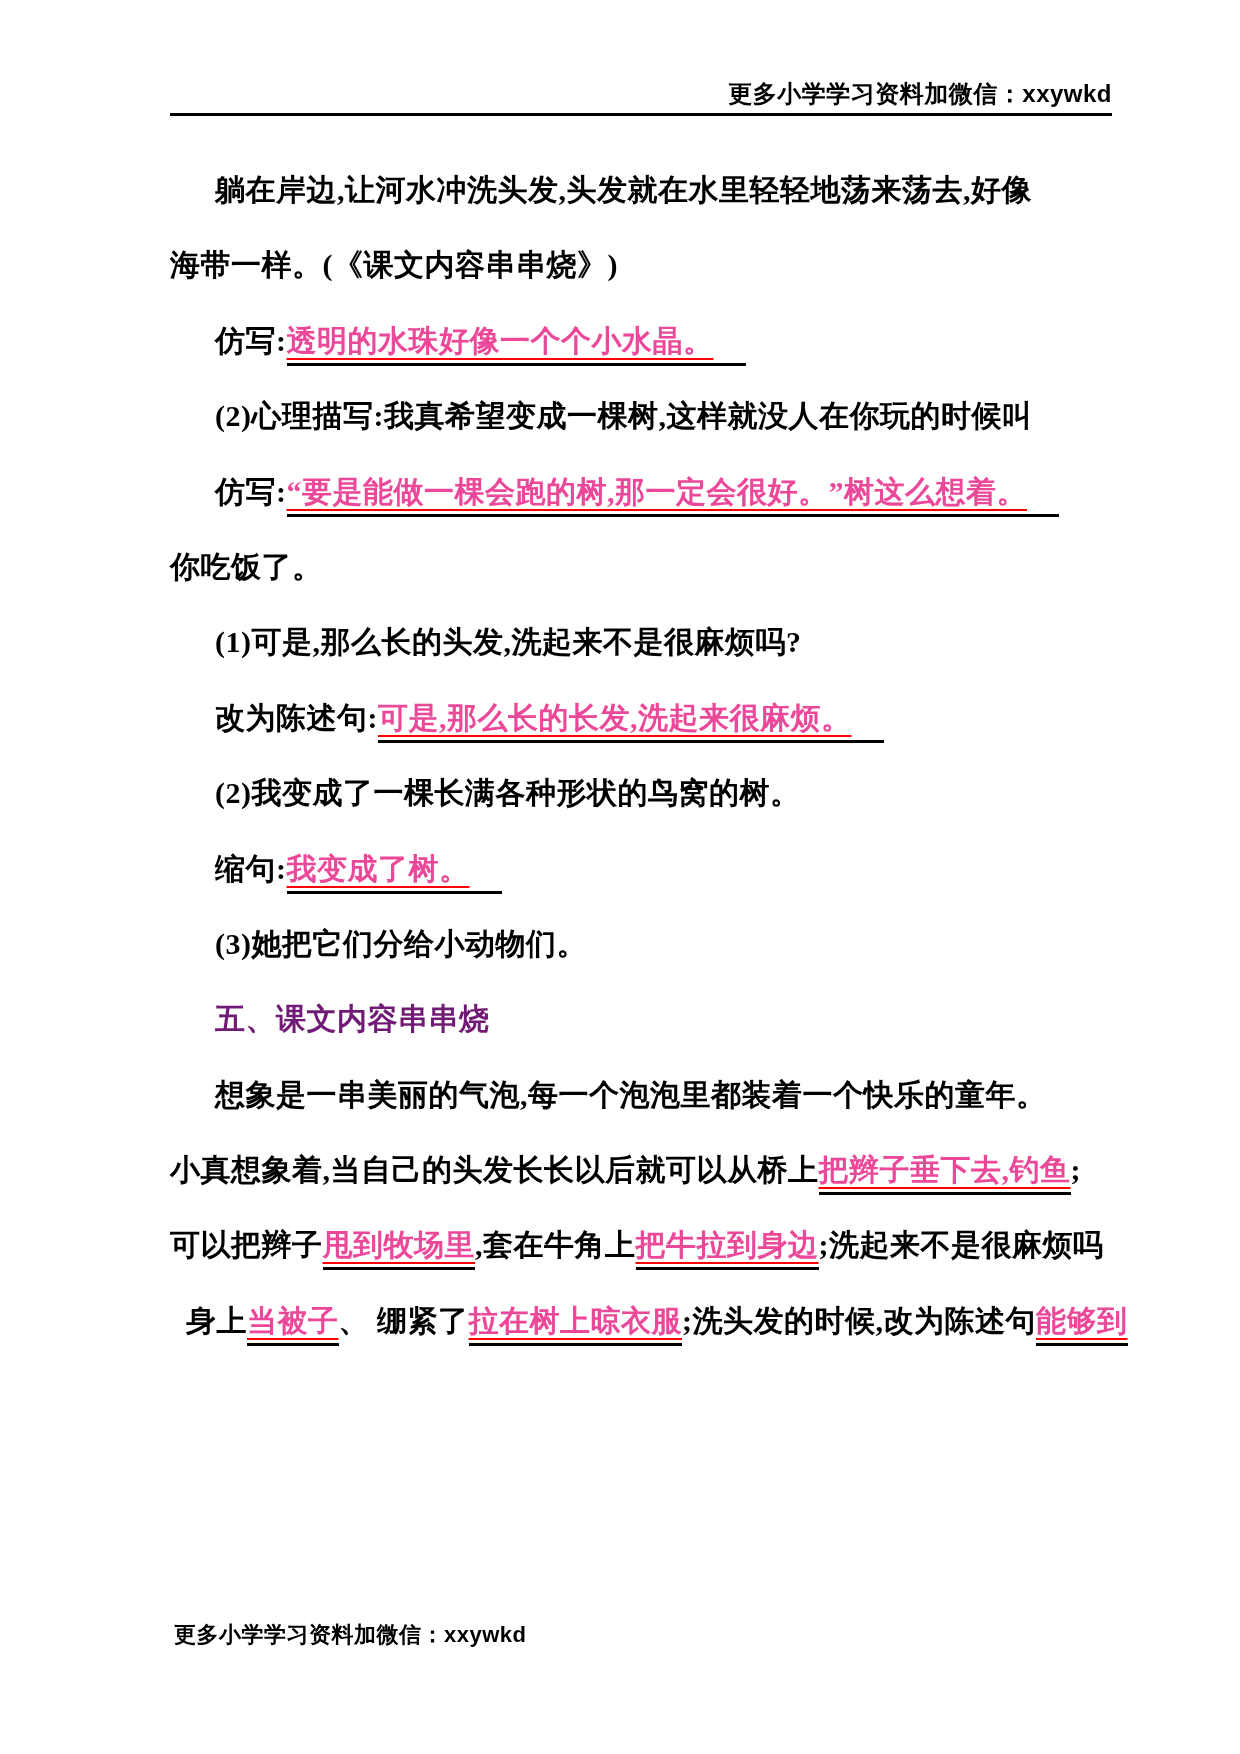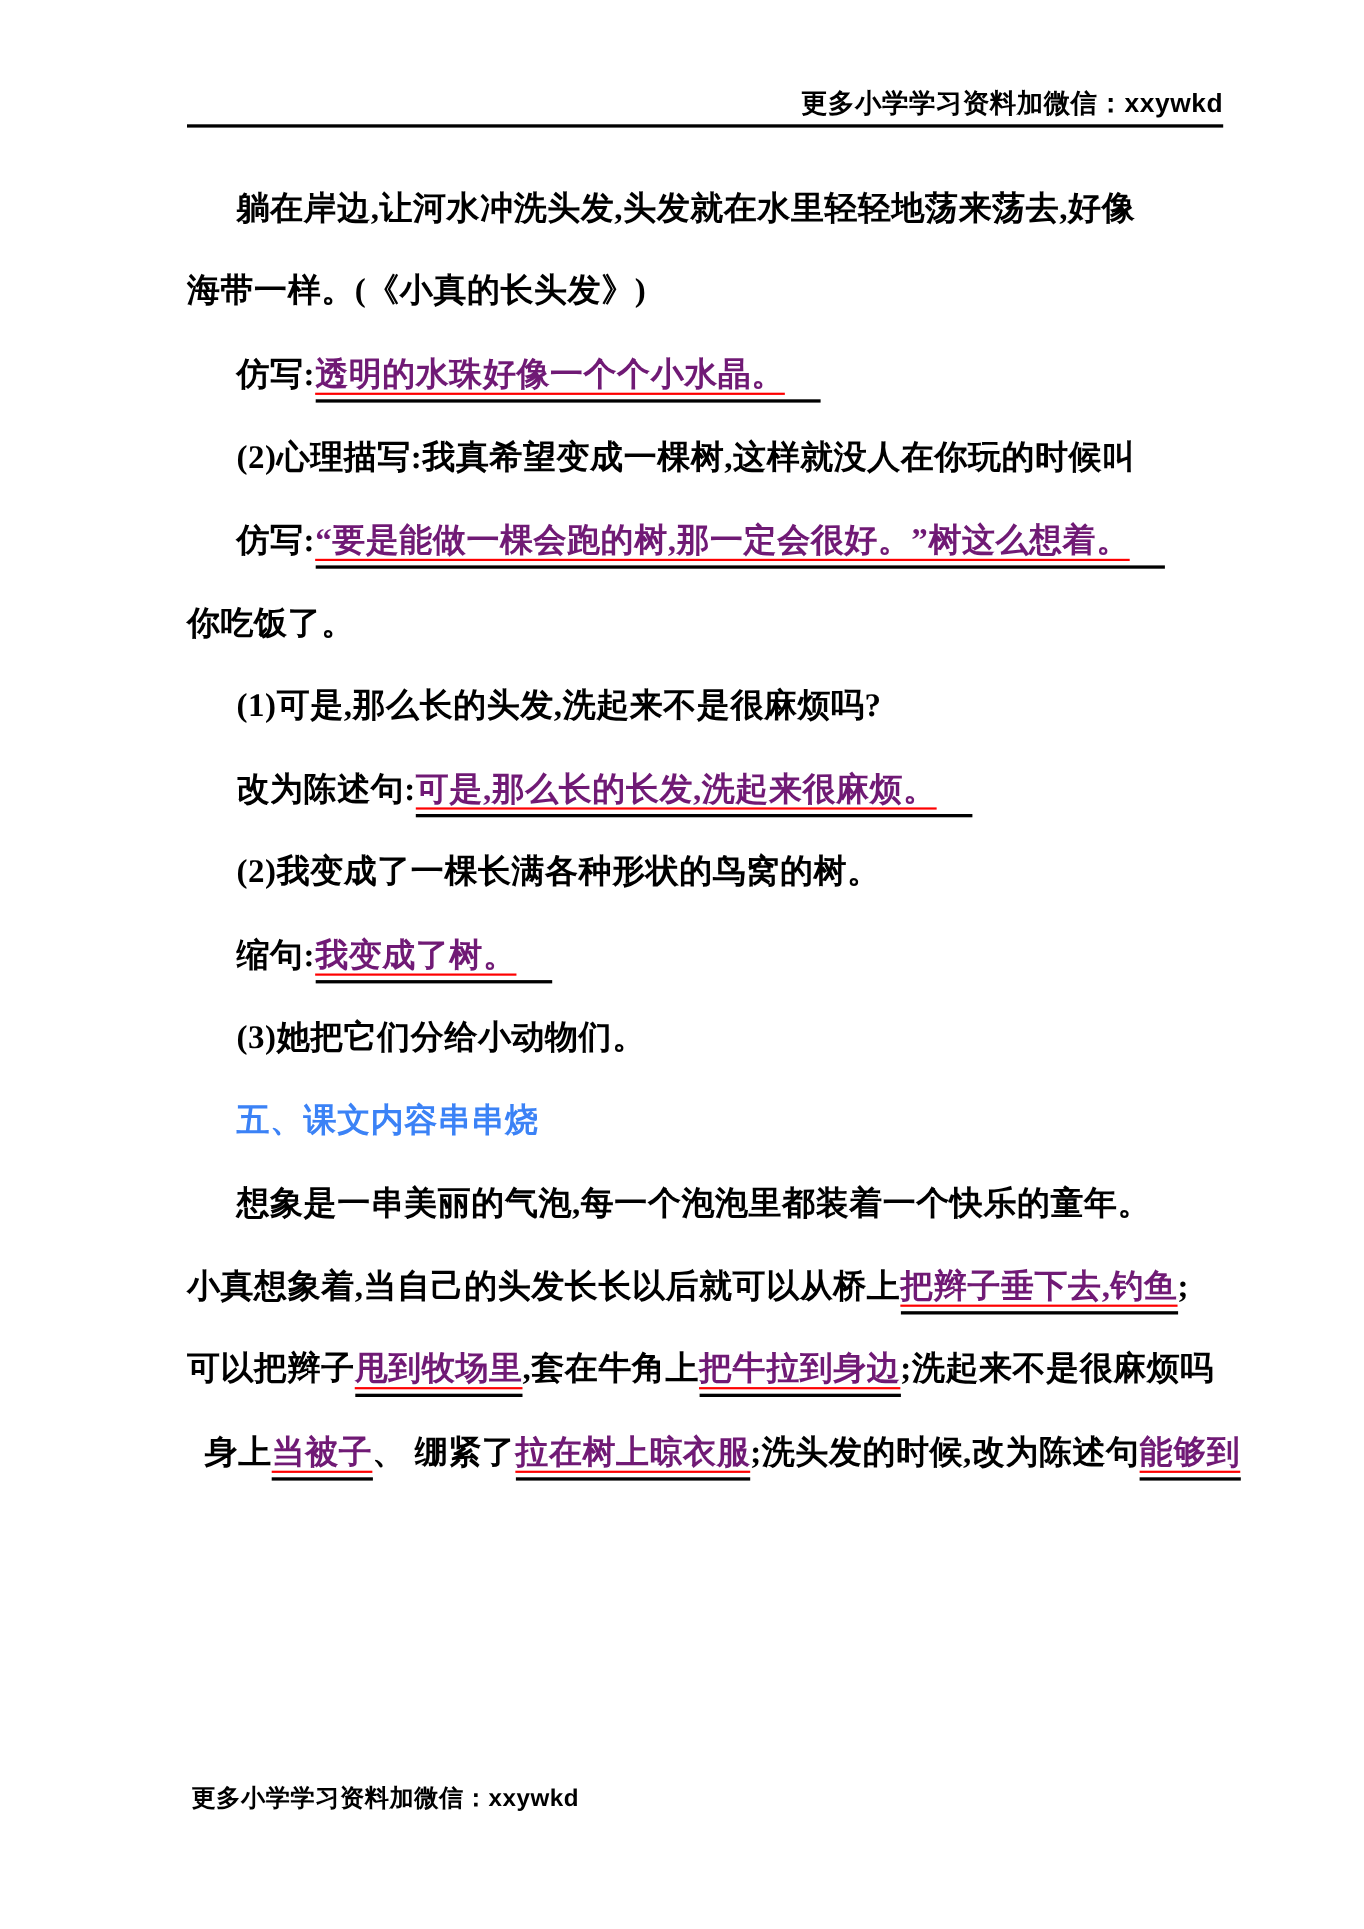--- a/index.html
+++ b/index.html
@@ -38,50 +38,50 @@
     height: 75.4px;
     line-height: 75.4px;
     font-size: 30px;
     white-space: nowrap;
     letter-spacing: 0.5px;
   }
   .line.indent { padding-left: 45px; }
   .line.pad-sm { padding-left: 16px; }
   .seg-k { color: #000000; }
   .seg-a {
-    color: #701a75;
+    color: #ec4899;
     text-decoration: underline;
     text-decoration-color: #fe0000;
     text-decoration-thickness: 2px;
     text-underline-offset: 7px;
     border-bottom: 3px solid #000000;
     padding-bottom: 6px;
   }
   .seg-a.ext { padding-right: 32px; }
-  .seg-h { color: #3b82f6; }
+  .seg-h { color: #701a75; }
   .page-footer {
     position: absolute;
     top: 1620px; left: 174px;
     font-size: 22px;
     letter-spacing: 0.5px;
     white-space: nowrap;
   }
 </style>
 </head>
 <body>
 
 <div class="page">
 
   <div class="page-header">更多小学学习资料加微信：xxywkd</div>
 
   <div class="header-rule"></div>
 
   <div class="doc-body">
       <div class="line indent"><span class="seg-k">躺在岸边,让河水冲洗头发,头发就在水里轻轻地荡来荡去,好像</span></div>
-      <div class="line"><span class="seg-k">海带一样。(《小真的长头发》)</span></div>
+      <div class="line"><span class="seg-k">海带一样。(《课文内容串串烧》)</span></div>
       <div class="line indent"><span class="seg-k">仿写:</span><span class="seg-a ext">透明的水珠好像一个个小水晶。</span></div>
       <div class="line indent"><span class="seg-k">(2)心理描写:我真希望变成一棵树,这样就没人在你玩的时候叫</span></div>
       <div class="line indent"><span class="seg-k">仿写:</span><span class="seg-a ext">“要是能做一棵会跑的树,那一定会很好。”树这么想着。</span></div>
       <div class="line"><span class="seg-k">你吃饭了。</span></div>
       <div class="line indent"><span class="seg-k">(1)可是,那么长的头发,洗起来不是很麻烦吗?</span></div>
       <div class="line indent"><span class="seg-k">改为陈述句:</span><span class="seg-a ext">可是,那么长的长发,洗起来很麻烦。</span></div>
       <div class="line indent"><span class="seg-k">(2)我变成了一棵长满各种形状的鸟窝的树。</span></div>
       <div class="line indent"><span class="seg-k">缩句:</span><span class="seg-a ext">我变成了树。</span></div>
       <div class="line indent"><span class="seg-k">(3)她把它们分给小动物们。</span></div>
       <div class="line indent"><span class="seg-h">五、课文内容串串烧</span></div>

